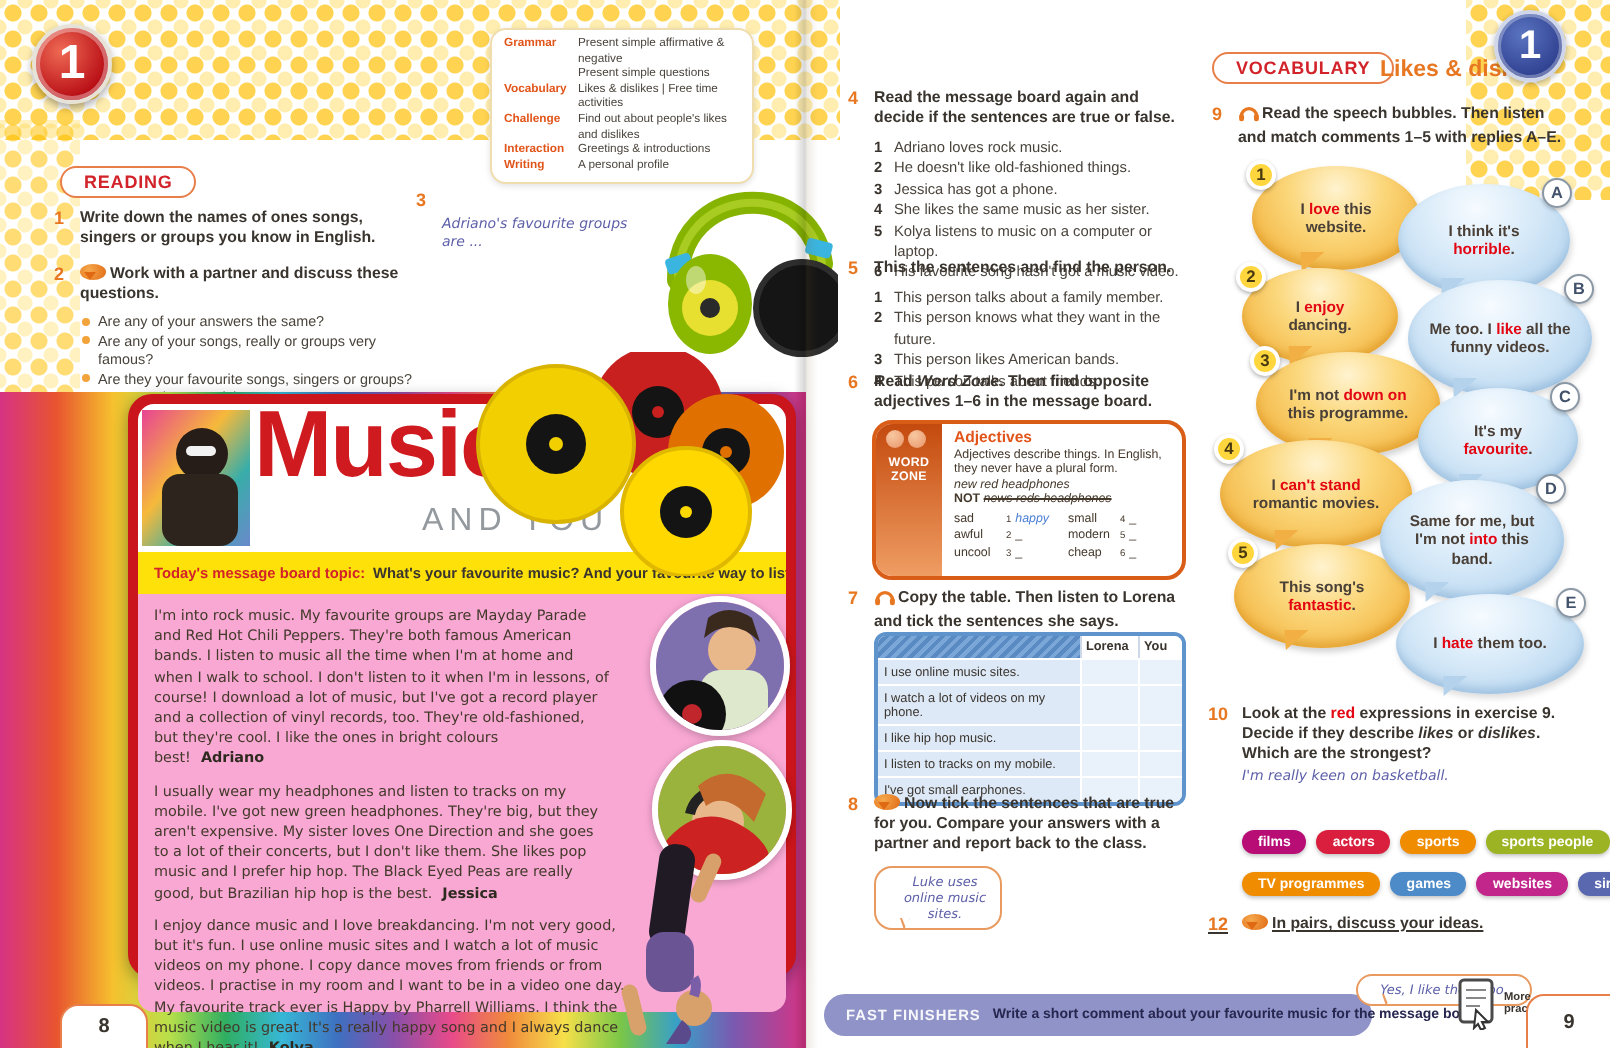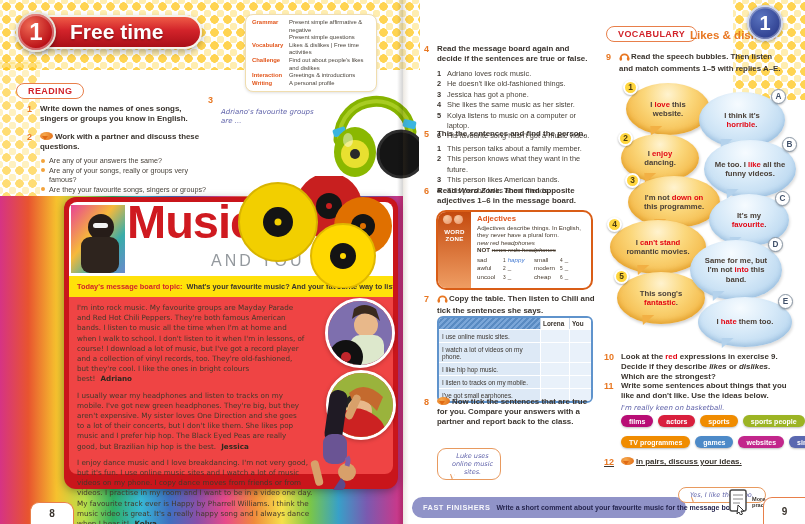--- a/index.html
+++ b/index.html
@@ -66,21 +66,21 @@
   .rainbow{position:absolute;left:0;top:196px;width:403px;height:328px;
     background:linear-gradient(90deg,#d63384 0%,#e8542f 7%,#f6c12e 14%,#b8e04a 21%,#2fae62 28%,#37b7d6 35%,#3f6fc0 42%,#8a4fa8 49%,#e84a8a 56%,#f08a3c 63%,#f6e04a 70%,#7ac648 77%,#38a0c8 84%,#7a5ab0 91%,#d63384 100%);}
   .board{position:absolute;left:64px;top:197px;width:334px;height:292px;background:#c9151b;border-radius:12px;
     padding:5px;box-sizing:border-box;box-shadow:0 2px 8px rgba(0,0,0,.35);}
   .board-white{position:relative;height:74px;background:#fff;border-radius:8px 8px 0 0;}
   .board-music{position:absolute;left:58px;top:-8px;font-size:47px;font-weight:800;color:#cf1a20;letter-spacing:-1px;}
   .board-andyou{position:absolute;left:142px;top:50px;font-size:16px;color:#94999e;letter-spacing:3px;}
   .board-topic{height:21px;background:#ffe10a;display:flex;align-items:center;gap:4px;padding:0 8px;white-space:nowrap;overflow:hidden;}
   .topic-label{color:#d2232a;font-weight:bold;font-size:7.4px;}
   .topic-q{color:#3a342e;font-weight:bold;font-size:7.4px;}
-  .board-content{position:relative;background:#ef4444;border-radius:0 0 8px 8px;height:177px;padding:6px 8px;box-sizing:border-box;}
+  .board-content{position:relative;background:#f9a8d4;border-radius:0 0 8px 8px;height:209px;padding:6px 8px;box-sizing:border-box;}
   .post{font-family:"DejaVu Sans",sans-serif;font-size:7.2px;line-height:10.2px;color:#43392a;margin-bottom:6px;}
   .post-1,.post-2{padding-right:80px;}
   .post-3{padding-right:64px;}
   .post-author{font-weight:bold;color:#2f2a1f;margin-left:5px;}
   .photo-circle{position:absolute;width:70px;height:70px;border-radius:50%;border:3px solid #fff;overflow:hidden;box-shadow:0 1px 4px rgba(0,0,0,.25);}
 
   
   .wz{position:absolute;left:436px;top:210px;width:157px;height:80px;background:#fff;border:2px solid #d95d16;
     border-radius:10px;display:flex;overflow:hidden;box-sizing:border-box;}
   .wz-side{width:33px;flex:none;background:linear-gradient(180deg,#c44a0e,#ef9d63);color:#fff;
@@ -160,23 +160,20 @@
 </style>
 </head>
 <body>
 
 <div id="canvas" data-interactable="false">
 
   <div class="dots" style="left:0;top:0;width:420px;height:70px;" data-interactable="false"></div>
   <div class="dots" style="left:0;top:60px;width:40px;height:140px;opacity:.8;" data-interactable="false"></div>
   <div class="dots" style="left:733px;top:0;width:72px;height:100px;" data-interactable="false"></div>
 
-  <div class="banner" data-interactable="false">
-    <span class="banner-title" data-interactable="false">Free time</span>
-  </div>
   <div class="unit-badge" data-interactable="false">1</div>
 
   <div class="info" data-interactable="false">
     <div class="info-row" data-interactable="false">
         <span class="info-label" data-interactable="false">Grammar</span>
         <span class="info-value" data-interactable="false">Present simple affirmative &amp; negative</span>
       </div>
     <div class="info-row" data-interactable="false">
         <span class="info-label" data-interactable="false"></span>
         <span class="info-value" data-interactable="false">Present simple questions</span>
@@ -192,21 +189,21 @@
     <div class="info-row" data-interactable="false">
         <span class="info-label" data-interactable="false">Interaction</span>
         <span class="info-value" data-interactable="false">Greetings &amp; introductions</span>
       </div>
     <div class="info-row" data-interactable="false">
         <span class="info-label" data-interactable="false">Writing</span>
         <span class="info-value" data-interactable="false">A personal profile</span>
       </div>
   </div>
 
-  <div class="pill" style="left:16px;top:83px;" data-interactable="false">READING</div>
+  <div class="pill" style="left:30px;top:83px;" data-interactable="false">READING</div>
 
   <div class="ex" style="left:27px;top:104px;width:182px;" data-interactable="false">
     <div class="ex-head">
         <span class="ex-num" data-interactable="false">1</span>
       <span class="ex-text" data-interactable="false">Write down the names of ones songs, singers or groups you know in English.</span>
       </div>
   </div>
 
   <div class="ex" style="left:27px;top:132px;width:182px;" data-interactable="false">
     <div class="ex-head">
@@ -444,21 +441,21 @@
     </div>
   </div>
 
   <div class="ex" style="left:424px;top:294px;width:172px;" data-interactable="false">
     <div class="ex-head">
         <span class="ex-num" data-interactable="false">7</span>
       <span class="ex-text"><span class="icon-hp" data-interactable="false"><svg width="11" height="9" viewBox="0 0 20 16">
               <path d="M3 11 a7 7 0 0 1 14 0" fill="none" stroke="#e87722" stroke-width="3"></path>
               <rect x="1" y="9" width="4.5" height="6.5" rx="2" fill="#e87722"></rect>
               <rect x="14.5" y="9" width="4.5" height="6.5" rx="2" fill="#e87722"></rect>
-            </svg></span><span data-interactable="false">Copy the table. Then listen to Chili and tick the sentences she says.</span></span>
+            </svg></span><span data-interactable="false">Copy the table. Then listen to Lorena and tick the sentences she says.</span></span>
       </div>
   </div>
 
   <div class="tbl" data-interactable="false">
     <div class="tbl-head" data-interactable="false">
       <div class="th-tex" data-interactable="false"></div>
       <div class="th" data-interactable="false">Lorena</div>
       <div class="th" data-interactable="false">You</div>
     </div>
     <div class="tr" data-interactable="false">
@@ -487,21 +484,21 @@
         <div class="td-c" data-interactable="false"></div>
       </div>
   </div>
 
   <div class="ex" style="left:424px;top:397px;width:172px;" data-interactable="false">
     <div class="ex-head">
         <span class="ex-num" data-interactable="false">8</span>
       <span class="ex-text"><span class="icon-sp" data-interactable="false"></span><span data-interactable="false">Now tick the sentences that are true for you. Compare your answers with a partner and report back to the class.</span></span>
       </div>
   </div>
-  <div class="wb" style="left:437px;top:448px;width:64px;padding-left:13px;" data-interactable="false">Luke uses online music sites.</div>
+  <div class="wb" style="left:437px;top:433px;width:64px;padding-left:13px;" data-interactable="false">Luke uses online music sites.</div>
 
   <div class="ff" data-interactable="false">
     <span class="ff-label" data-interactable="false">FAST FINISHERS</span>
     <span class="ff-text" data-interactable="false">Write a short comment about your favourite music for the message board.</span>
   </div>
 
   <div class="pill" style="left:606px;top:26px;" data-interactable="false">VOCABULARY</div>
   <div class="vocab-title" data-interactable="false">Likes &amp; dislikes</div>
   <div class="unit-badge-r" data-interactable="false">1</div>
 
@@ -559,24 +556,20 @@
   </div>
 
   <div class="ex" style="left:604px;top:352px;width:190px;" data-interactable="false">
     <div class="ex-head">
         <span class="ex-num ex-num2" data-interactable="false">10</span>
       <span class="ex-text"><span data-interactable="false">Look at the </span><span class="red" data-interactable="false">red</span><span data-interactable="false"> expressions in exercise 9. Decide if they describe </span><span class="ital" data-interactable="false">likes</span><span data-interactable="false"> or </span><span class="ital" data-interactable="false">dislikes</span><span data-interactable="false">. Which are the strongest?</span></span>
       </div>
   </div>
 
   <div class="ex" style="left:604px;top:381px;width:190px;" data-interactable="false">
-    <div class="ex-head">
-        <span class="ex-num ex-num2" data-interactable="false">11</span>
-      <span class="ex-text" data-interactable="false">Write some sentences about things that you like and don't like. Use the ideas below.</span>
-      </div>
     <div class="ex-example" style="margin-left:17px;" data-interactable="false">I'm really keen on basketball.</div>
   </div>
 
   <div class="tagrow" style="left:621px;top:415px;" data-interactable="false">
     <span class="tag" data-interactable="false" style="background: rgb(184, 13, 117);">films</span>
     <span class="tag" data-interactable="false" style="background: rgb(217, 31, 61);">actors</span>
     <span class="tag" data-interactable="false" style="background: rgb(240, 140, 0);">sports</span>
     <span class="tag" data-interactable="false" style="background: rgb(156, 180, 36);">sports people</span>
 
   </div>

